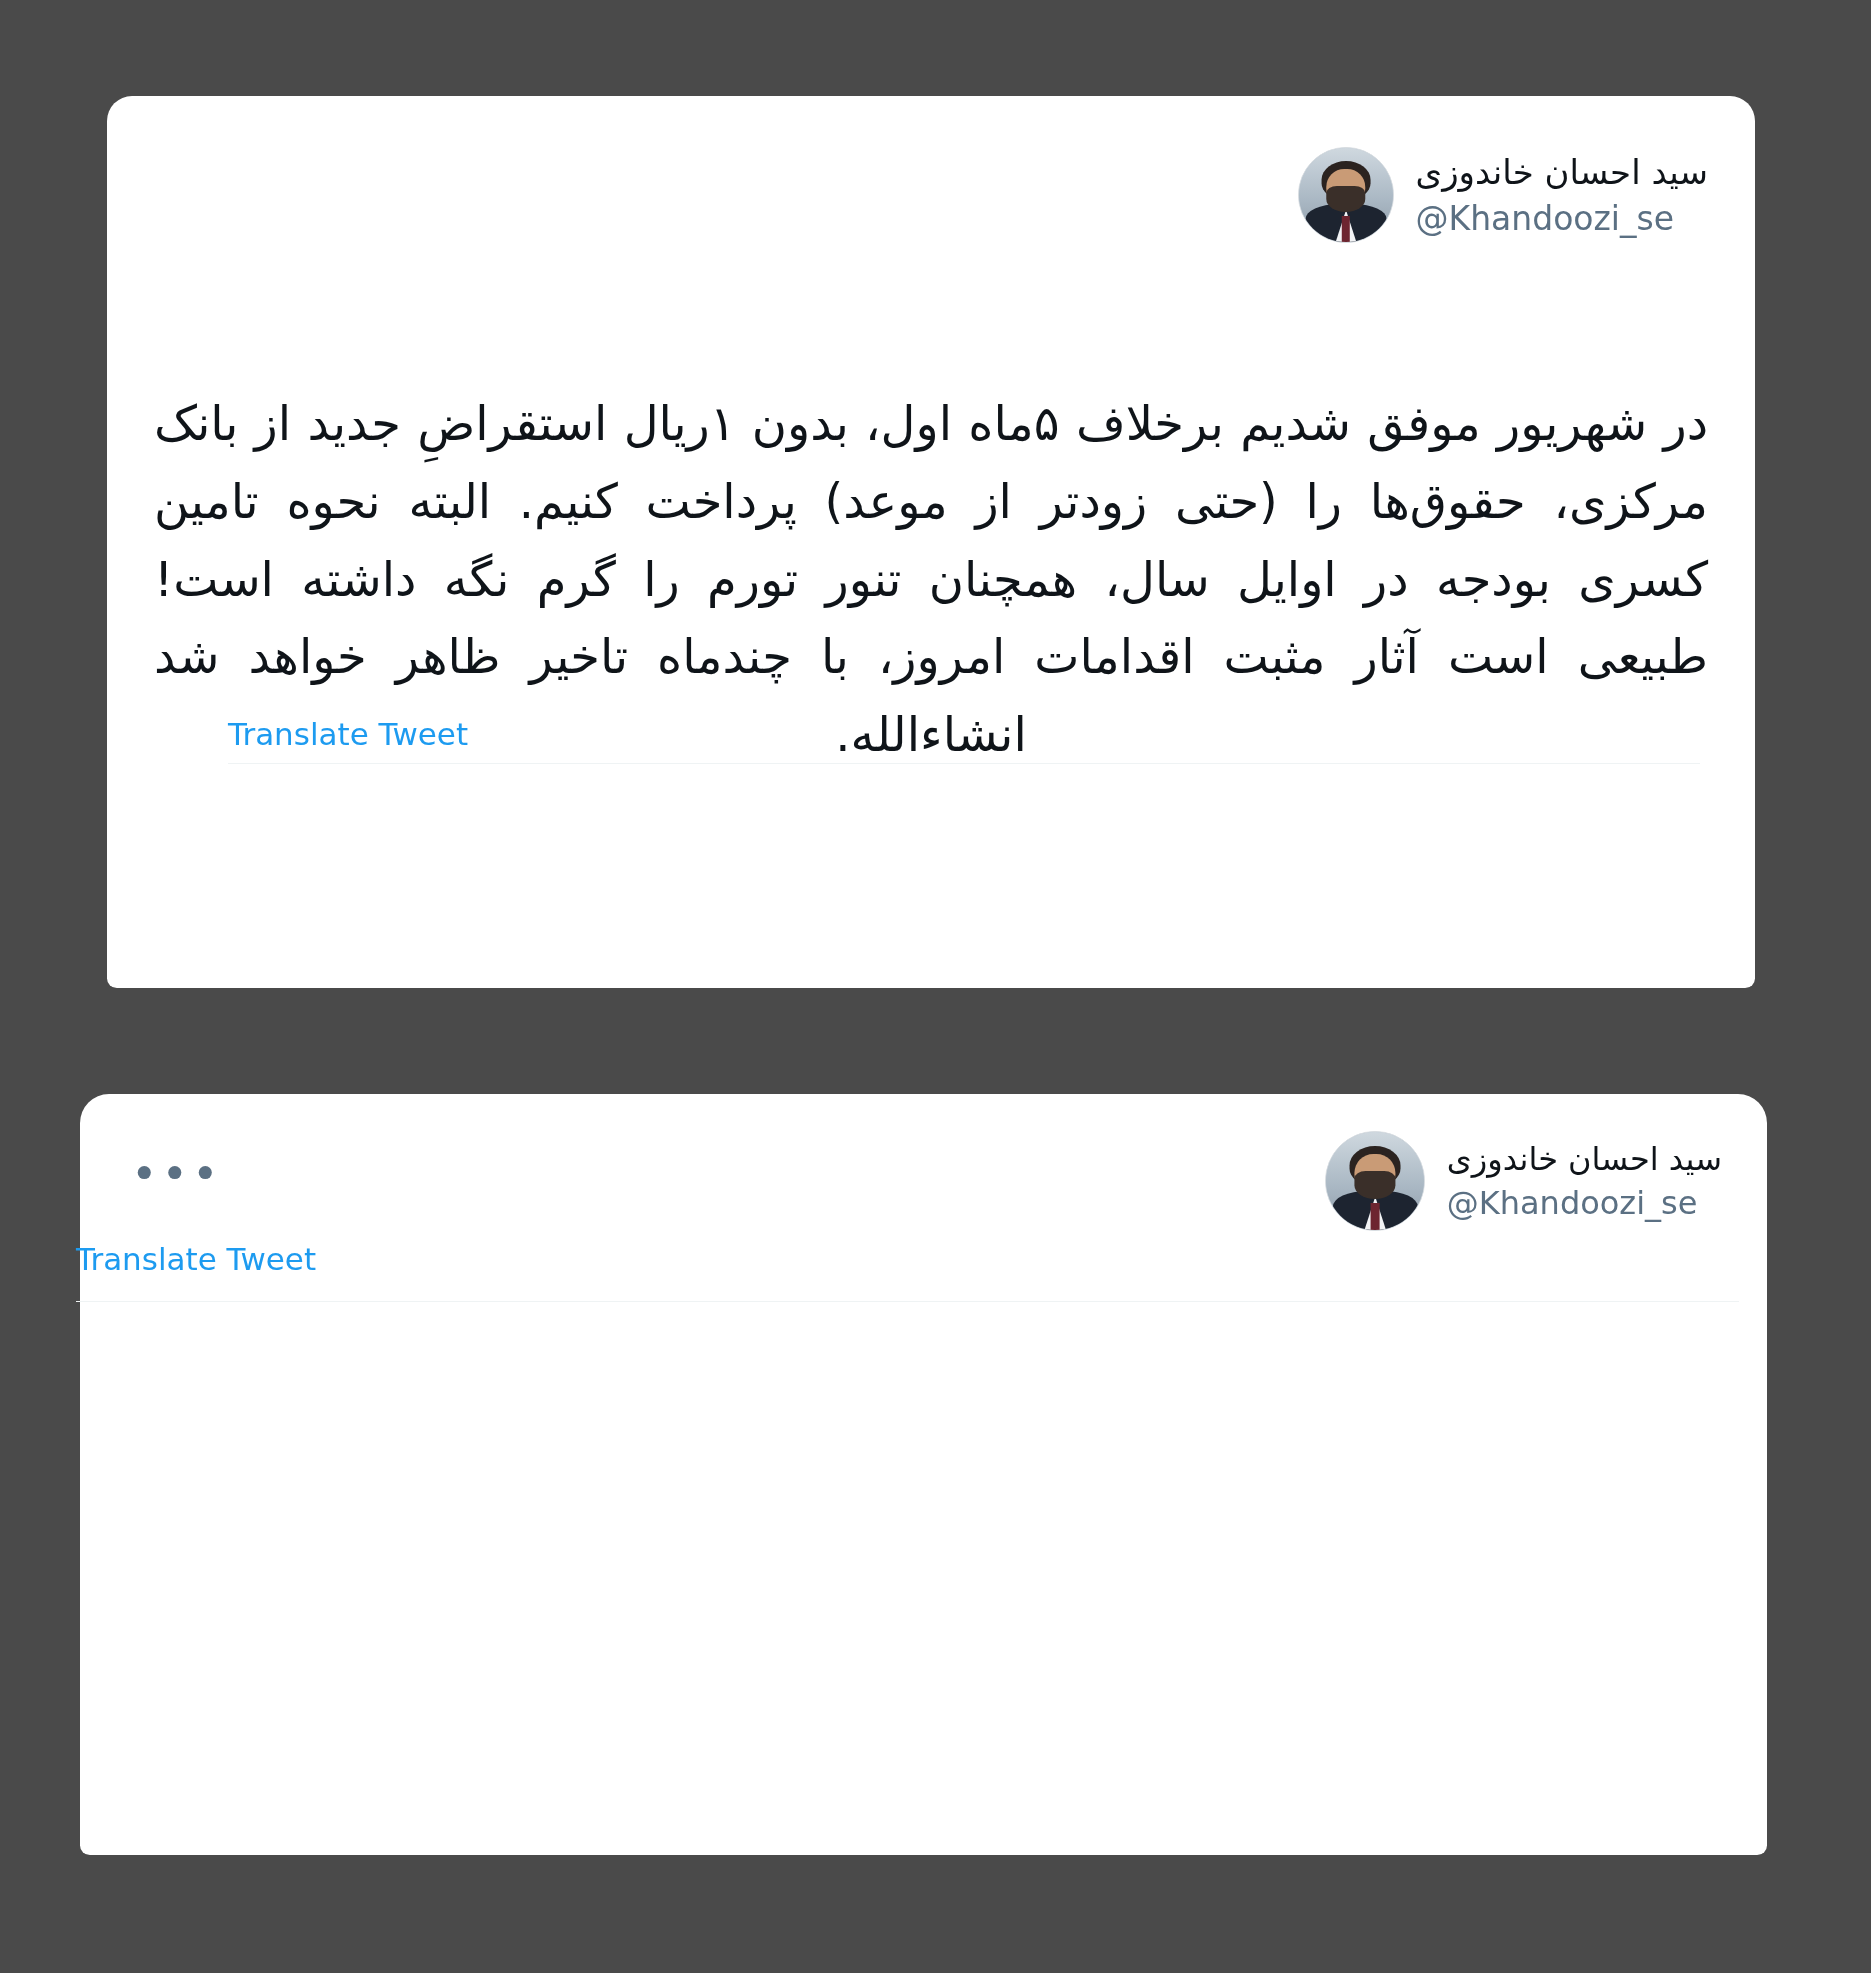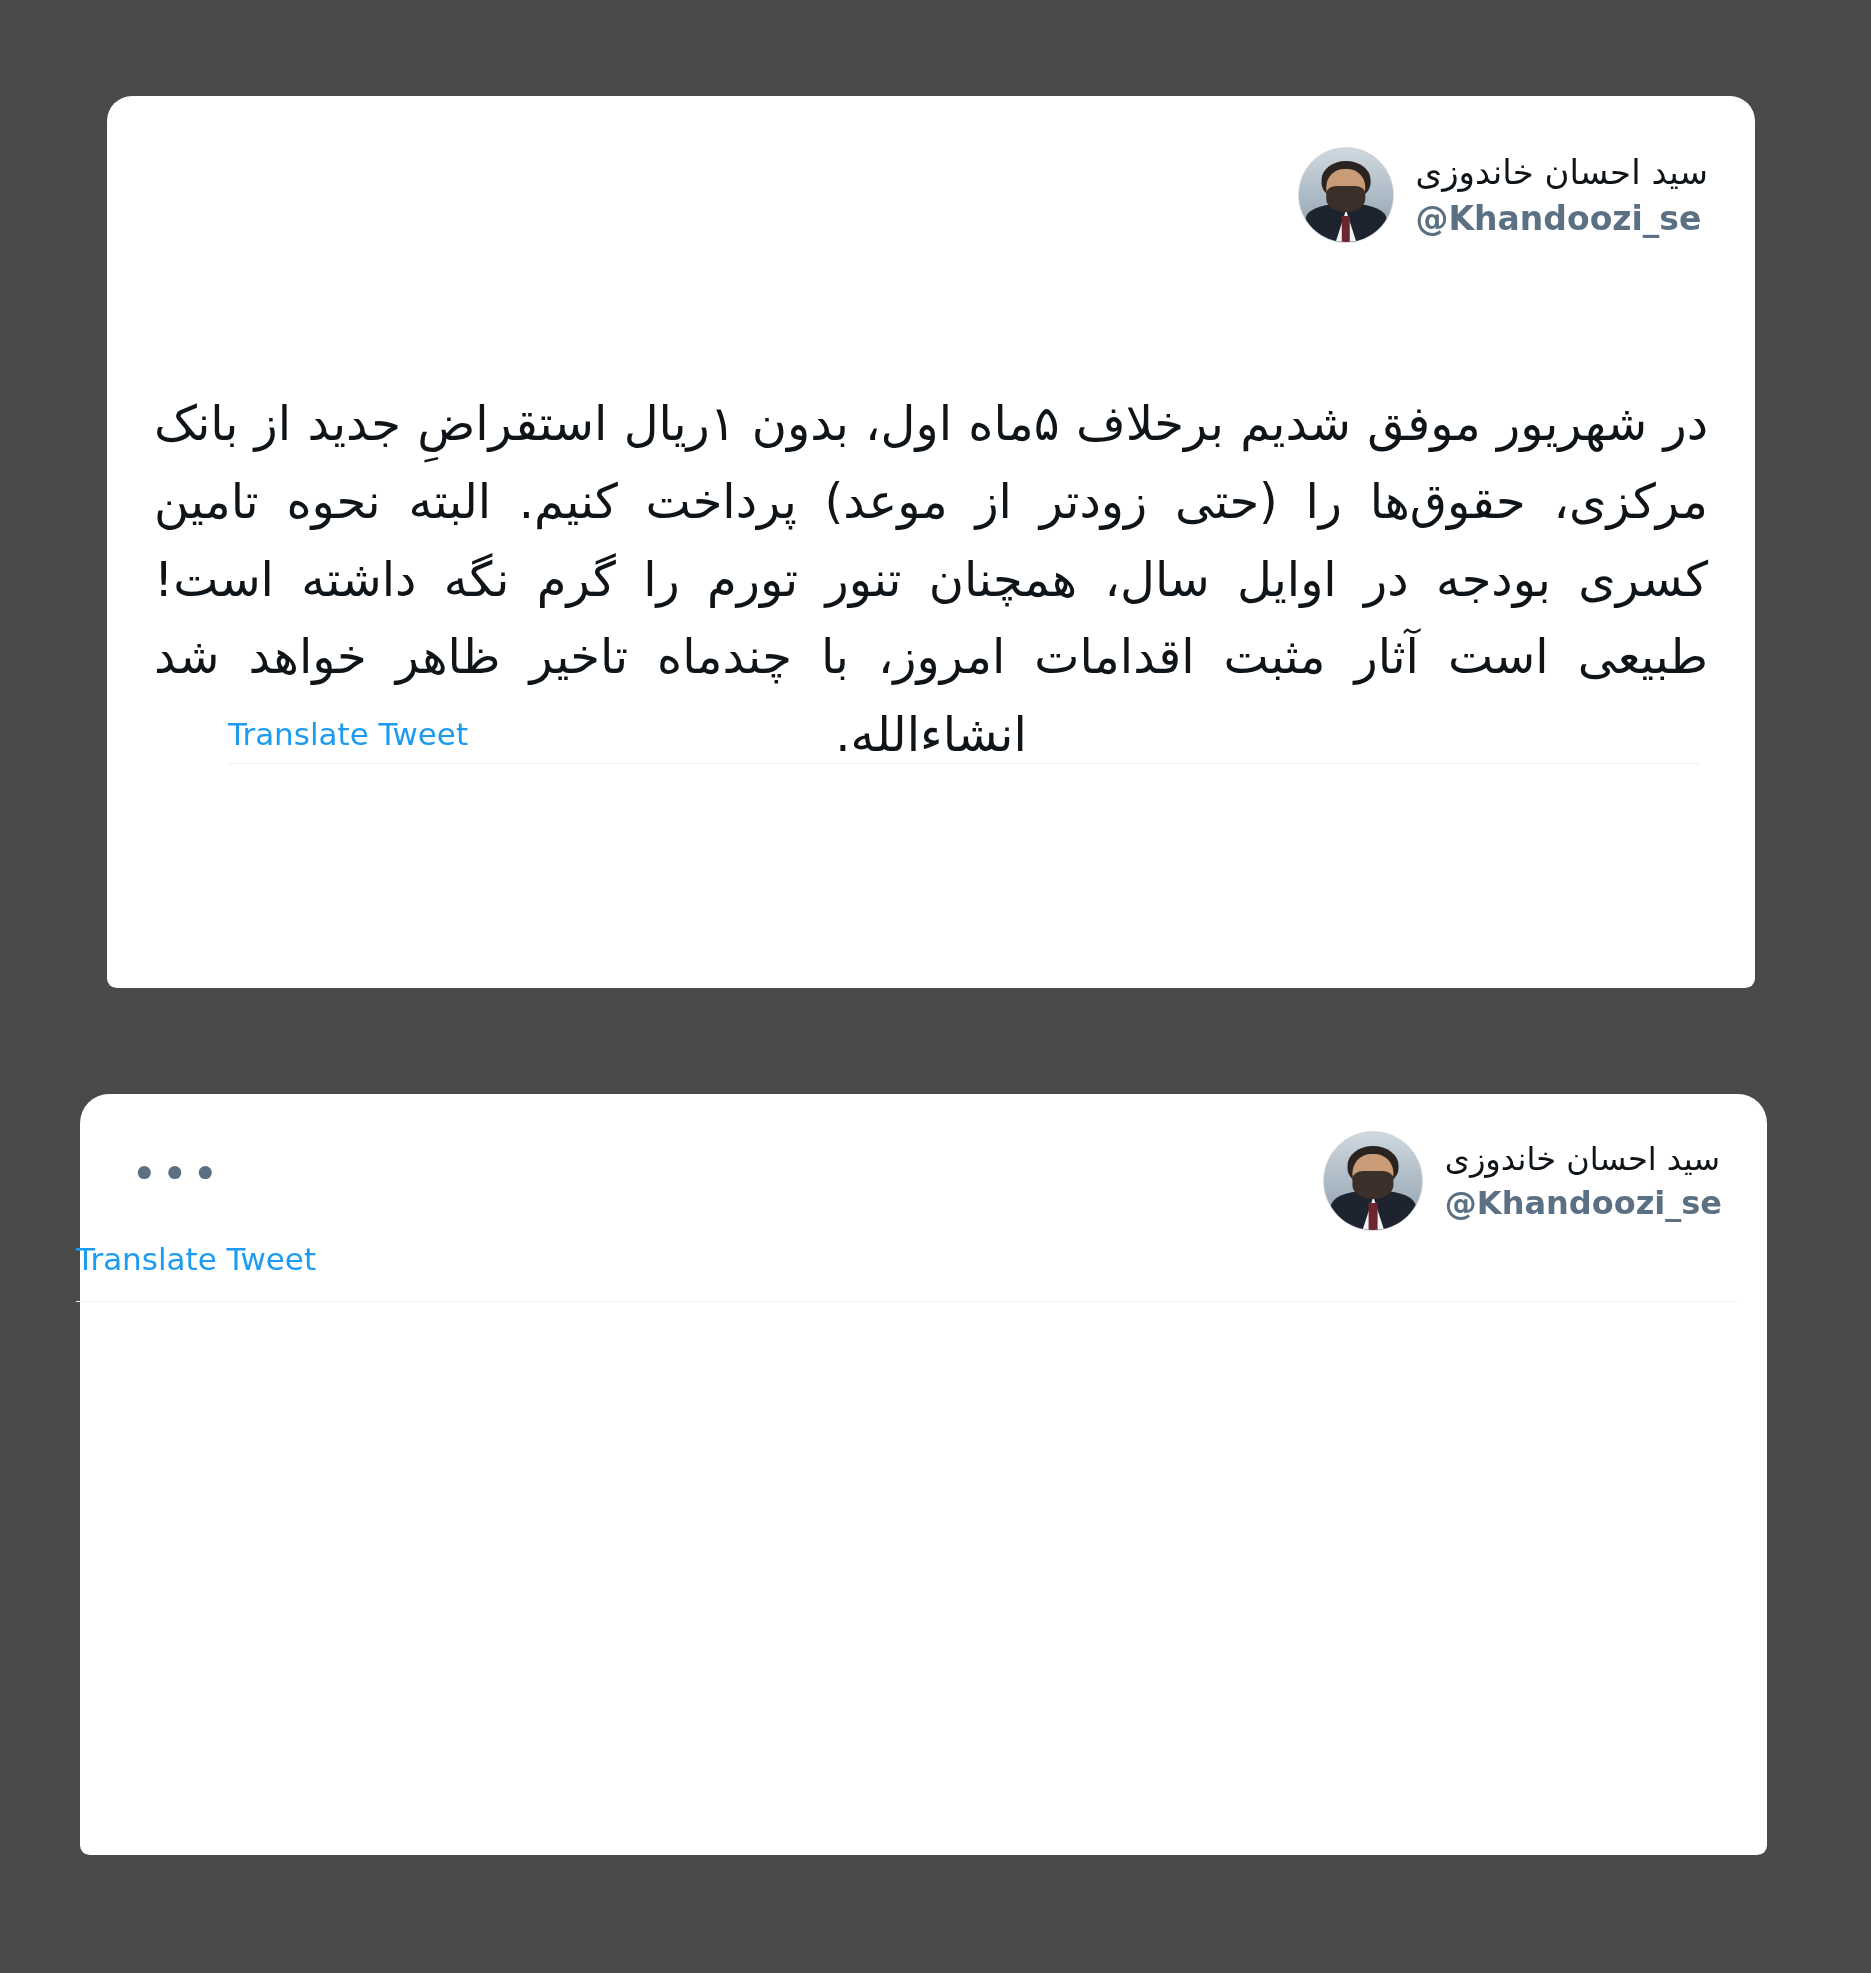--- a/index.html
+++ b/index.html
@@ -145,21 +145,20 @@
     color: #0f1419;
     font-weight: 400;
     direction: rtl;
   }
   .second .display-name { font-size: 32px; }
   .handle {
     font-size: 33px;
     color: #5b7083;
     direction: ltr;
     margin-top: 3.9px;
-    font-weight: bold;
   }
   .second .handle { font-size: 32px; }
 
   .more-icon {
     position: absolute;
     color: #5b7083;
     font-size: 45px;
     letter-spacing: 3.9px;
     line-height: 1;
   }

